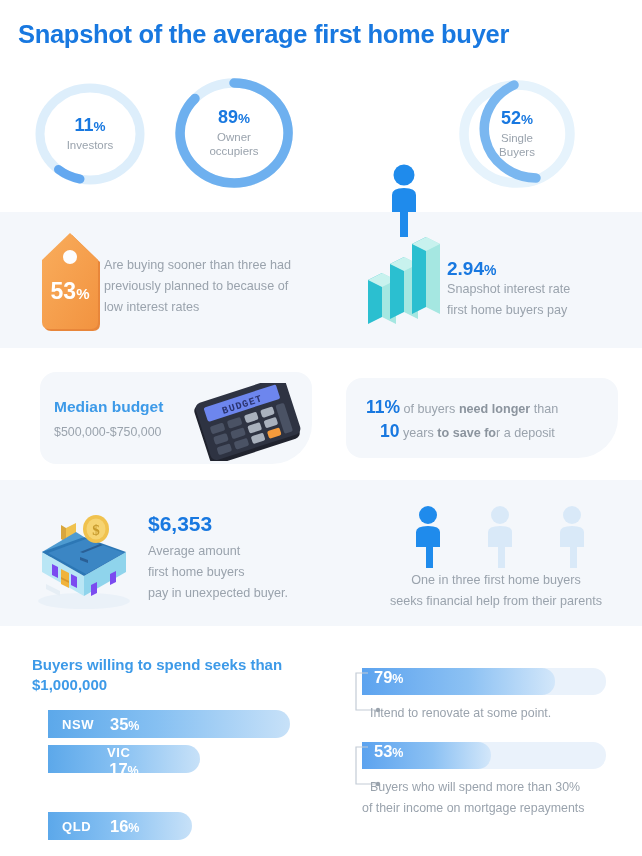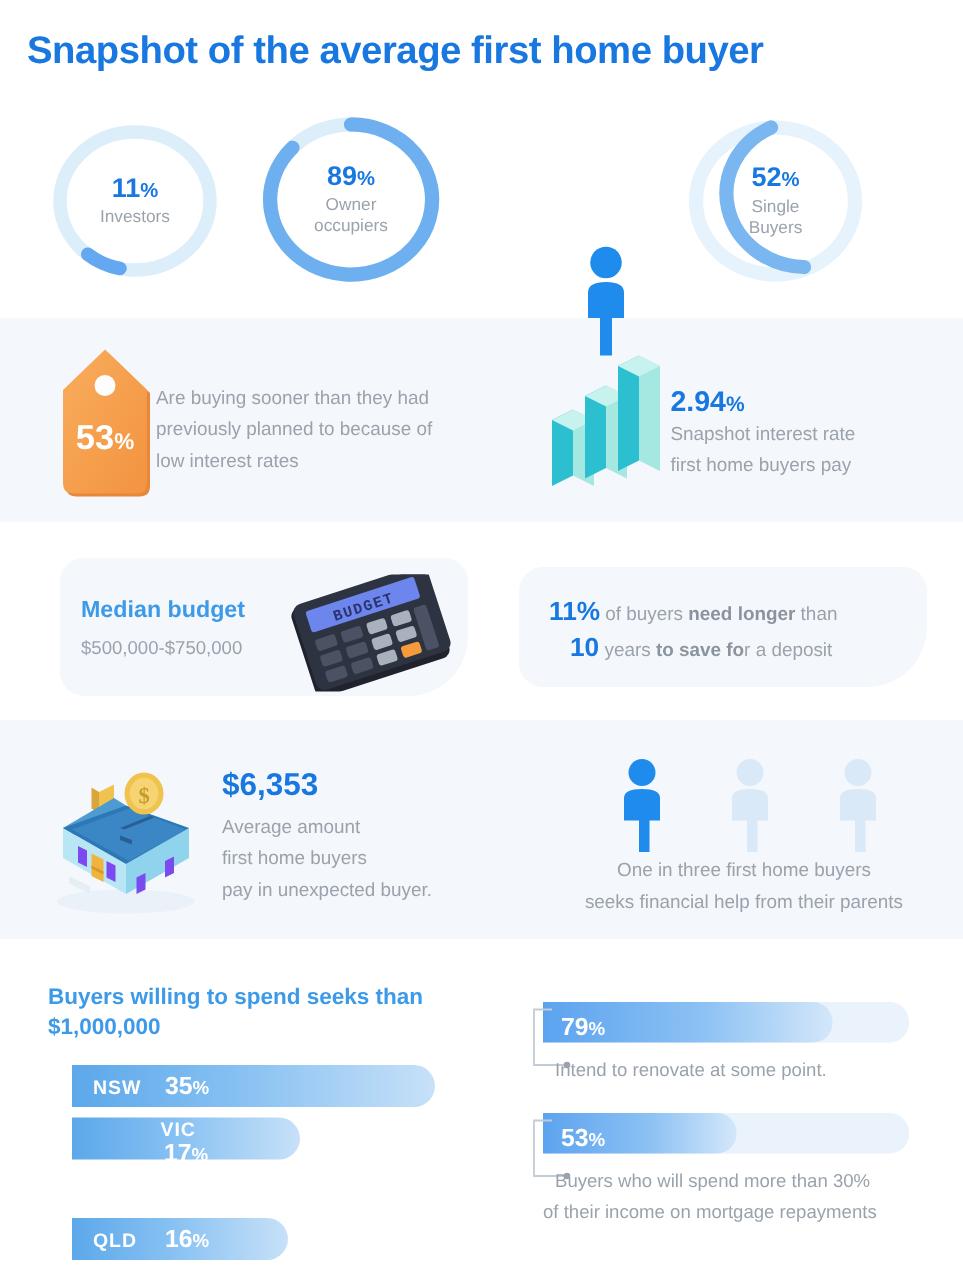--- a/index.html
+++ b/index.html
@@ -122,21 +122,21 @@
   .sbar .pv .sm { font-size: 12.5px; }
 
   
   .ptrack {
     position: absolute; height: 27px; width: 244px; border-radius: 0 13px 13px 0;
     background: #eaf2fb;
   }
   .pfill {
     position: absolute; left: 0; top: 0; height: 27px; border-radius: 0 13px 13px 0;
     background: linear-gradient(90deg, #5ca3ef 0%, #8cc1f3 55%, #d3e7fa 100%);
-    display: flex; align-items: flex-end;
+    display: flex; align-items: flex-start;
   }
   .pfill .pv { color: #fff; font-size: 16.5px; font-weight: bold; margin-left: 12px; }
   .pfill .pv .sm { font-size: 12.5px; }
   .pcap {
     position: absolute; font-size: 12.4px; color: #9aa3ad; line-height: 21px;
   }
   .connector { position: absolute; }
 </style>
 </head>
 <body>
@@ -200,21 +200,21 @@
       <linearGradient id="tagg" x1="0" y1="0" x2="1" y2="1">
         <stop offset="0" stop-color="#f9ad5c"></stop>
           <stop offset="1" stop-color="#f29340"></stop>
       </linearGradient>
     </defs>
     <path d="M10 30 L38 3 L66 30 L66 92 Q66 99 59 99 L17 99 Q10 99 10 92 Z" fill="#e8863a"></path>
     <path d="M8 28 L36 1 L64 28 L64 90 Q64 97 57 97 L15 97 Q8 97 8 90 Z" fill="url(#tagg)"></path>
     <circle cx="36" cy="25" r="7" fill="#fdfdfd"></circle>
     <text x="36" y="67" text-anchor="middle" fill="#ffffff" font-family="Liberation Sans, sans-serif" font-size="23" font-weight="bold">53<tspan font-size="15">%</tspan></text>
   </svg>
-  <div class="tag-text">Are buying sooner than they had previously planned to because of low interest rates</div>
+  <div class="tag-text">Are buying sooner than three had previously planned to because of low interest rates</div>
 
   <svg class="bars3d" width="74" height="98" viewBox="0 0 74 98">
 
     <polygon points="2,52 16,45 16,89 2,96" fill="#2bbfd0"></polygon>
     <polygon points="16,45 30,52 30,96 16,89" fill="#a5e7e1"></polygon>
     <polygon points="2,52 16,45 30,52 16,59" fill="#c8f2ee"></polygon>
 
     <polygon points="24,36 38,29 38,84 24,91" fill="#2bbfd0"></polygon>
     <polygon points="38,29 52,36 52,91 38,84" fill="#a5e7e1"></polygon>
     <polygon points="24,36 38,29 52,36 38,43" fill="#c8f2ee"></polygon>

